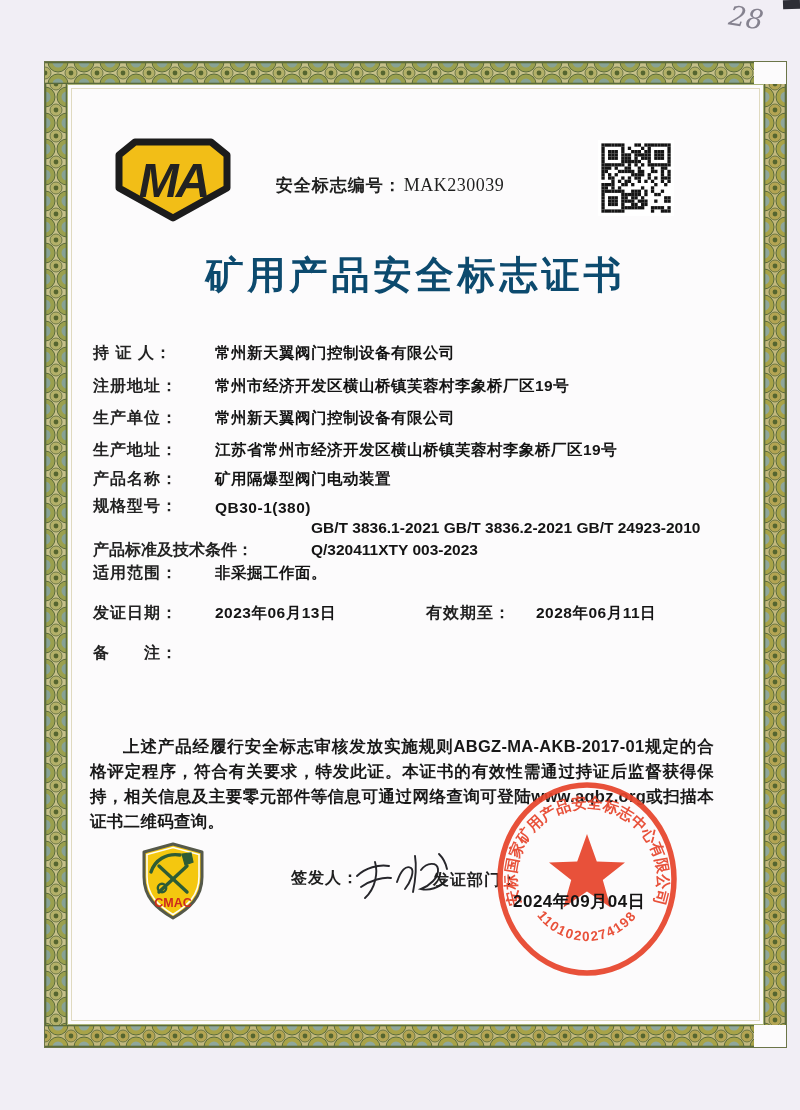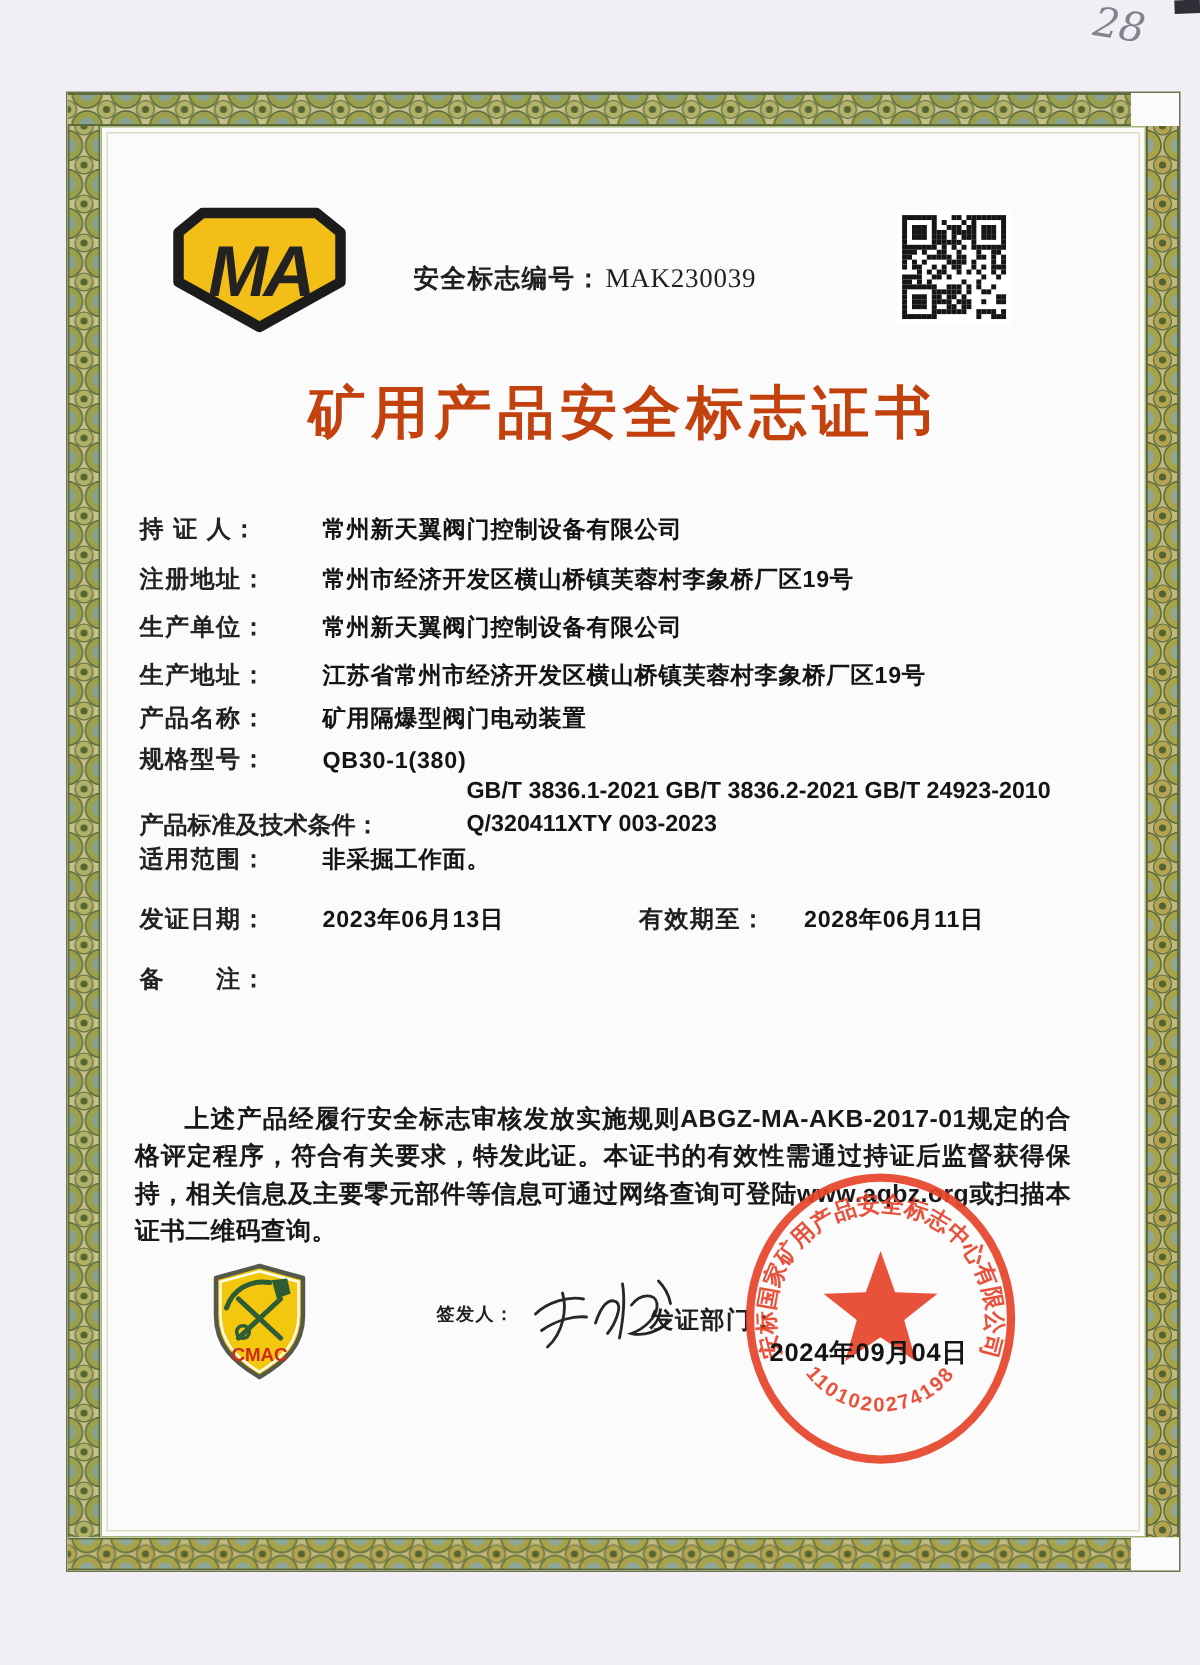--- a/index.html
+++ b/index.html
@@ -25,38 +25,38 @@
 
   
   .ma-logo{position:absolute;left:68px;top:76px;width:120px;height:84px;}
   .certno-row{position:absolute;left:180px;top:112px;width:330px;text-align:center;white-space:nowrap;}
   .certno-label{font-size:17px;font-weight:700;letter-spacing:1px;}
   .certno-value{font-size:18px;font-family:"Liberation Serif", serif;letter-spacing:.5px;margin-left:2px;}
   .qr{position:absolute;left:553px;top:78px;width:76px;height:76px;}
 
   .cert-title{position:absolute;left:0;top:188px;width:100%;text-align:center;
               font-family:"Liberation Serif", serif;font-weight:700;font-size:38px;
-              letter-spacing:4px;color:#c2410c;}
+              letter-spacing:4px;color:#0c4a6e;}
 
   
   .row{position:absolute;left:48px;display:flex;align-items:flex-end;white-space:nowrap;}
   .row .lbl{width:122px;flex:none;font-size:16px;font-weight:600;letter-spacing:1px;color:#222;}
   .row .val{font-size:15.5px;font-weight:700;color:#141414;letter-spacing:.5px;}
   .row.std .lbl{width:218px;letter-spacing:0;}
   .row.std .val{width:410px;white-space:normal;line-height:22px;letter-spacing:0;}
   .dates-extra{margin-left:90px;display:flex;}
   .dates-extra .lbl2{font-size:16px;font-weight:600;letter-spacing:1px;width:110px;}
 
   
   .statement{position:absolute;left:45px;top:672px;width:624px;font-size:16.5px;font-weight:700;
              line-height:25px;text-align:justify;text-indent:2em;color:#181818;letter-spacing:.3px;}
 
   
   .cmac{position:absolute;left:93px;top:779px;width:70px;height:80px;}
-  .signer-label{position:absolute;left:246px;top:806px;font-size:12px;font-weight:700;letter-spacing:1px;}
+  .signer-label{position:absolute;left:246px;top:806px;font-size:16px;font-weight:700;letter-spacing:1px;}
   .signature{position:absolute;left:306px;top:780px;width:104px;height:62px;}
   .dept-label{position:absolute;left:388px;top:808px;font-size:16px;font-weight:700;letter-spacing:1px;}
   .stamp{position:absolute;left:447px;top:720px;width:190px;height:200px;opacity:.93;}
   .stamp-date{position:absolute;left:468px;top:828px;width:200px;font-size:17px;font-weight:700;
               color:#141414;letter-spacing:.5px;white-space:nowrap;}
 </style>
 </head>
 <body>
 
 <div class="page">

